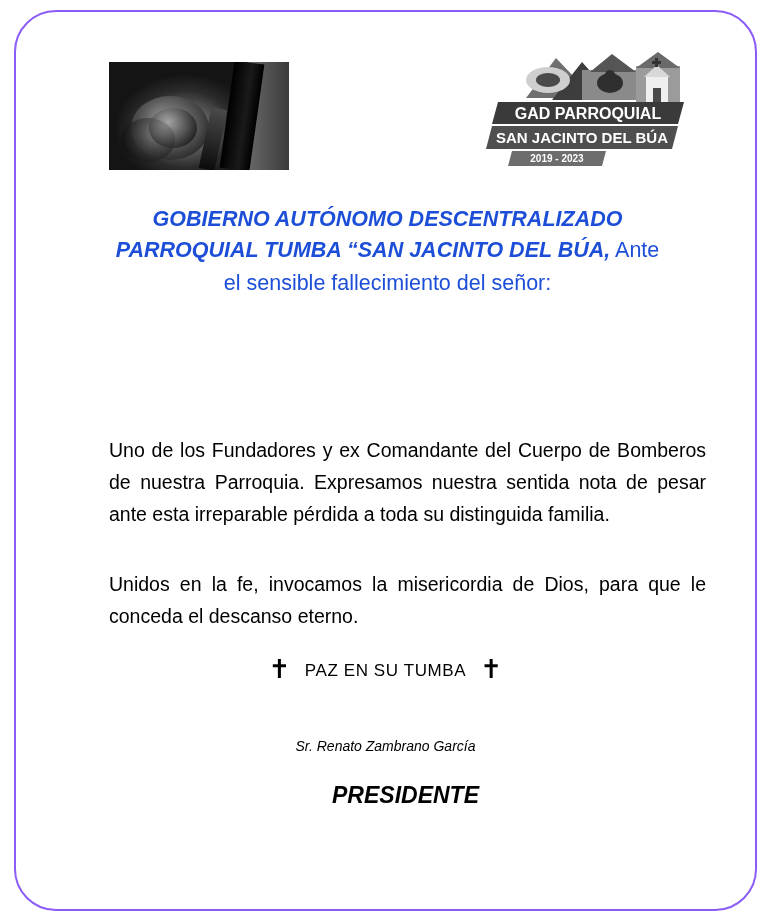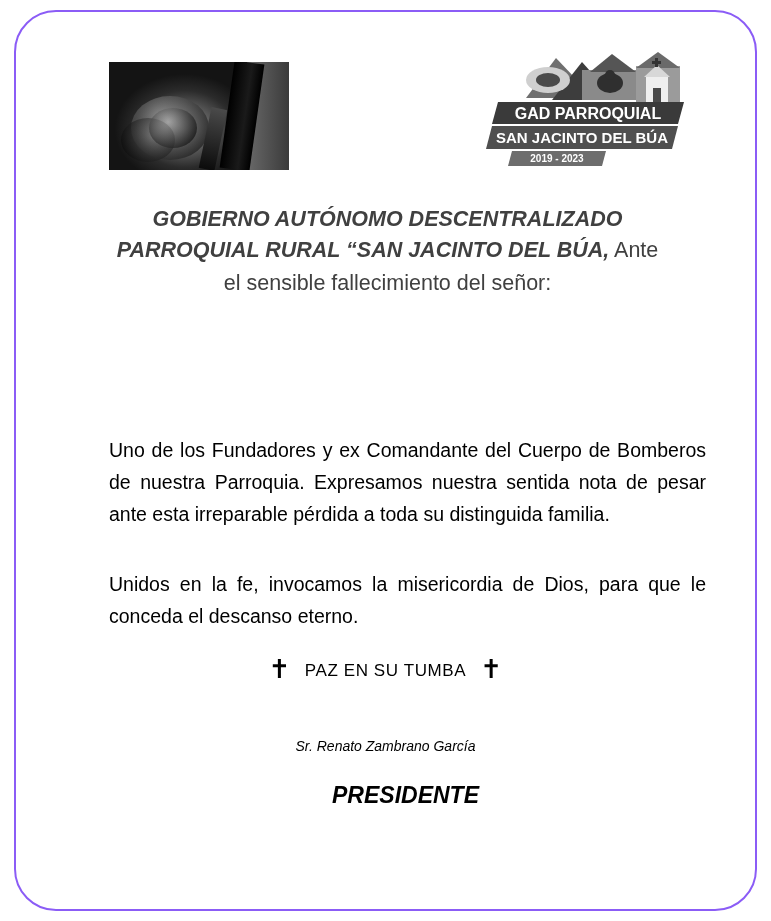--- a/index.html
+++ b/index.html
@@ -97,21 +97,21 @@
 
   
   .intro {
     position: absolute;
     left: 60px;
     top: 192px;
     width: 623px;
     text-align: center;
     font-size: 21.5px;
     line-height: 31px;
-    color: #404040;
+    color: #1d4ed8;
   }
   .intro .bold-ital {
     font-weight: bold;
     font-style: italic;
   }
   .intro .plain { font-weight: normal; font-style: normal; }
   .intro .line3 { display: block; margin-top: 2px; }
 
   .deceased {
     position: absolute;
@@ -223,21 +223,21 @@
         <text x="96" y="93" font-family="Liberation Sans, sans-serif" font-size="15" font-weight="bold" fill="#ffffff" text-anchor="middle">SAN JACINTO DEL BÚA</text>
 
         <path d="M26 101 L120 101 L116 116 L22 116 Z" fill="#6d6d6d"></path>
         <text x="71" y="112" font-family="Liberation Sans, sans-serif" font-size="10" font-weight="bold" fill="#ffffff" text-anchor="middle">2019 - 2023</text>
       </svg>
     </div>
   </div>
 
   <div class="intro">
     <span class="bold-ital">GOBIERNO AUTÓNOMO DESCENTRALIZADO</span><br>
-    <span class="bold-ital">PARROQUIAL RURAL “SAN JACINTO DEL BÚA,</span><span class="plain"> Ante</span>
+    <span class="bold-ital">PARROQUIAL TUMBA “SAN JACINTO DEL BÚA,</span><span class="plain"> Ante</span>
     <span class="plain line3">el sensible fallecimiento del señor:</span>
   </div>
 
 
   <div class="para para2">Unidos en la fe, invocamos la misericordia de Dios, para que le conceda el descanso eterno.</div>
   <div class="para para1">Uno de los Fundadores y ex Comandante del Cuerpo de Bomberos de nuestra Parroquia. Expresamos nuestra sentida nota de pesar ante esta irreparable pérdida a toda su distinguida familia.</div>
 
   <div class="paz">
     <span class="cross">✝</span><span>PAZ EN SU TUMBA</span><span class="cross">✝</span>
   </div>

